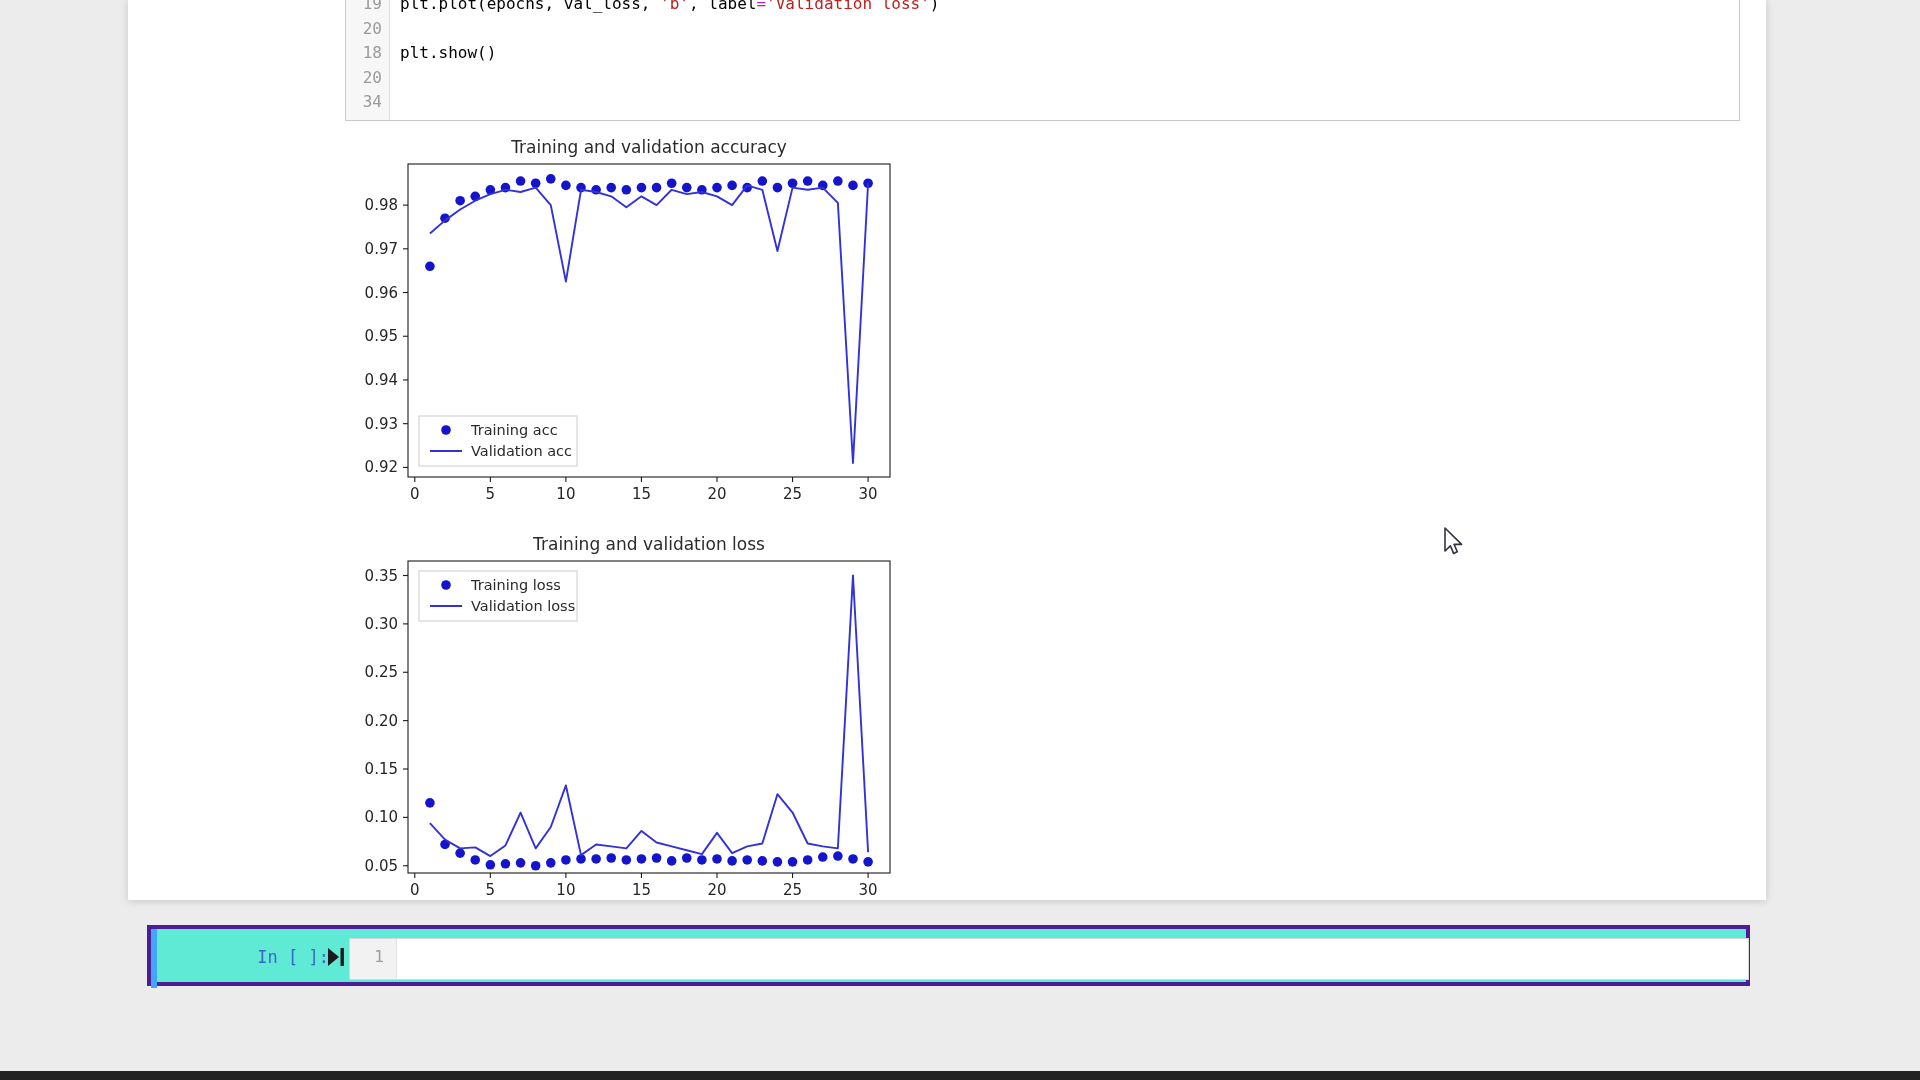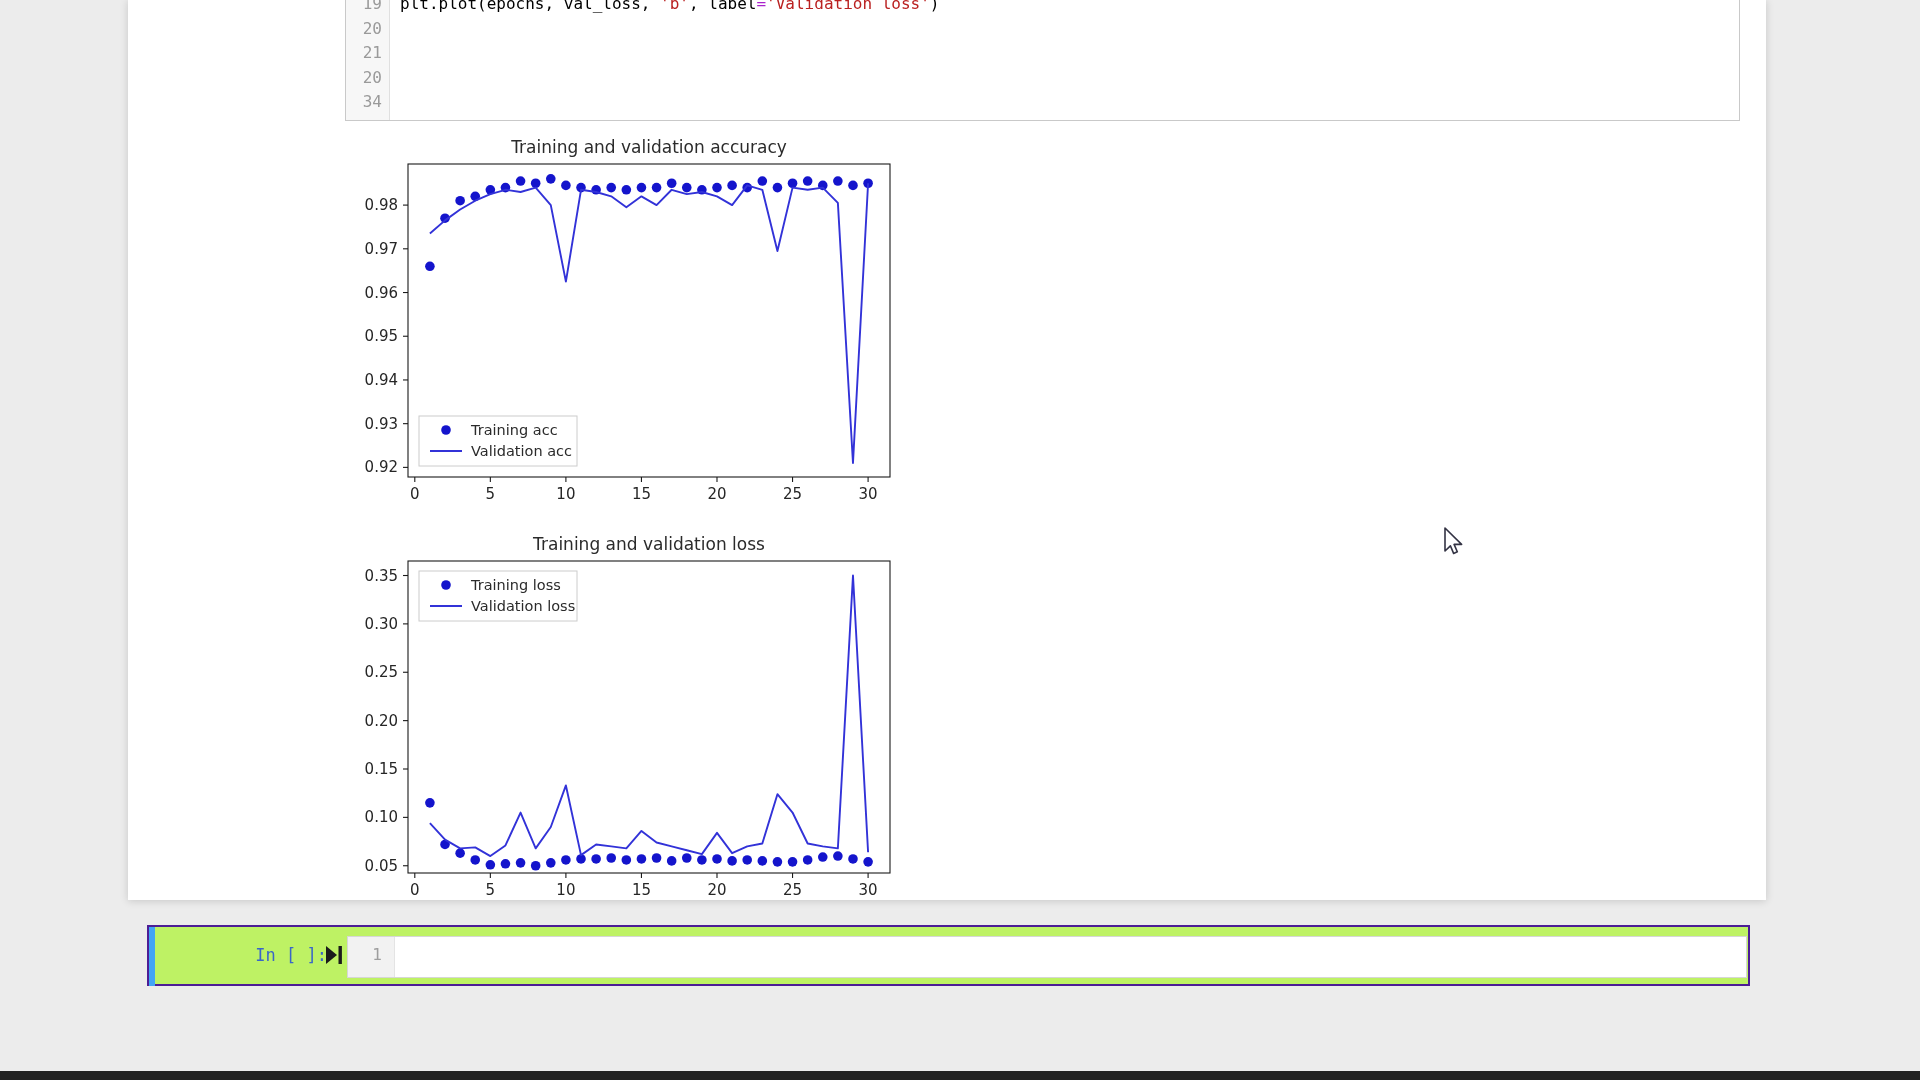--- a/index.html
+++ b/index.html
@@ -19,21 +19,21 @@
   .gutter div, .code-area div { height:24.5px; line-height:24.5px; white-space:pre; }
   .code-area { flex:1; padding-left:10px; font-family:"DejaVu Sans Mono", monospace;
     font-size:16px; color:#000; }
   .tok-s { color:#ba2121; }
   .tok-o { color:#aa22cc; }
 
   .charts-layer { position:absolute; left:0; top:0; pointer-events:none; }
 
   
   .input-cell { position:absolute; left:19px; top:925px; width:1603px; height:61px;
-    border:2px solid #4c1d95; background:#bef264; }
+    border:4px solid #4c1d95; background:#5eead4; }
   .cell-select-bar { position:absolute; left:0; top:0; width:6px; height:59px; background:#42a5f5; }
   .prompt { position:absolute; left:58px; top:18px; width:120px; text-align:right;
     font-family:"DejaVu Sans Mono", monospace; font-size:17px; color:#3a66c8; }
   .run-icon { position:absolute; left:177px; top:19px; }
   .editor { position:absolute; left:198px; top:9px; width:1400px; height:42px;
     border:1px solid #d6d6d6; background:#ffffff; display:flex; }
   .editor-gutter { width:47px; background:#f2f2f2; border-right:1px solid #e4e4e4;
     font-family:"DejaVu Sans Mono", monospace; font-size:16px; color:#9e9e9e;
     text-align:right; padding:8px 12px 0 0; flex:none; }
   .editor-content { flex:1; }
@@ -44,27 +44,28 @@
 </head>
 <body>
 
 <div class="page">
   <div class="notebook-card">
 
     <div class="code-cell">
       <div class="gutter" id="gutter">
           <div>19</div>
           <div>20</div>
-          <div>21</div>
+          <div>18</div>
           <div>20</div>
           <div>34</div>
         </div>
       <div class="code-area" id="code-area">
           <div><span class="tok-p">plt.plot(epochs, val_loss, </span><span class="tok-s">'b'</span><span class="tok-p">, label</span><span class="tok-o">=</span><span class="tok-s">'Validation loss'</span><span class="tok-p">)</span></div>
           <div></div>
+          <div><span class="tok-p">plt.show()</span></div>
         </div>
     </div>
 
     <svg class="charts-layer" id="charts" width="1638" height="1008" viewBox="0 0 1638 1008">
         <g>
           <rect x="280" y="164" width="482" height="313" fill="#ffffff" stroke="#1a1a1a" stroke-width="1.1"></rect>
           <text x="521" y="153" text-anchor="middle" font-size="17" fill="#2b2b2b">Training and validation accuracy</text>
           <line x1="275" y1="467.3826815642454" x2="280" y2="467.3826815642454" stroke="#1a1a1a" stroke-width="1.1"></line>
           <text x="270" y="472.3826815642454" text-anchor="end" font-size="15" fill="#262626">0.92</text>
           <line x1="275" y1="423.6675977653627" x2="280" y2="423.6675977653627" stroke="#1a1a1a" stroke-width="1.1"></line>

